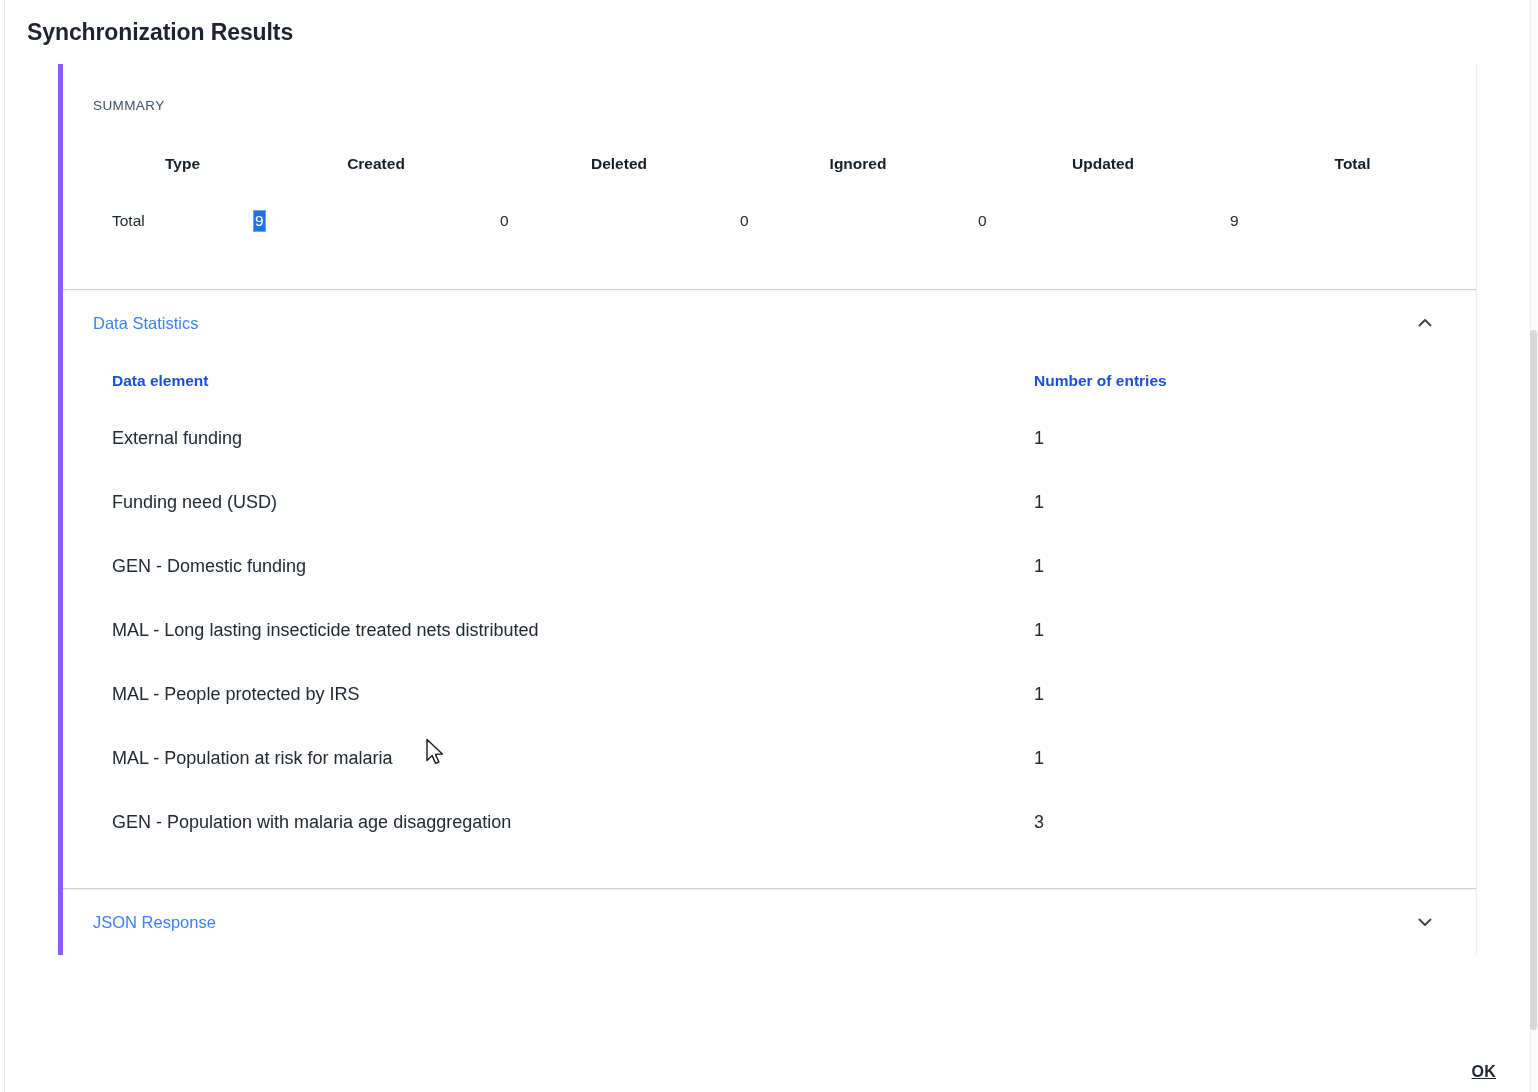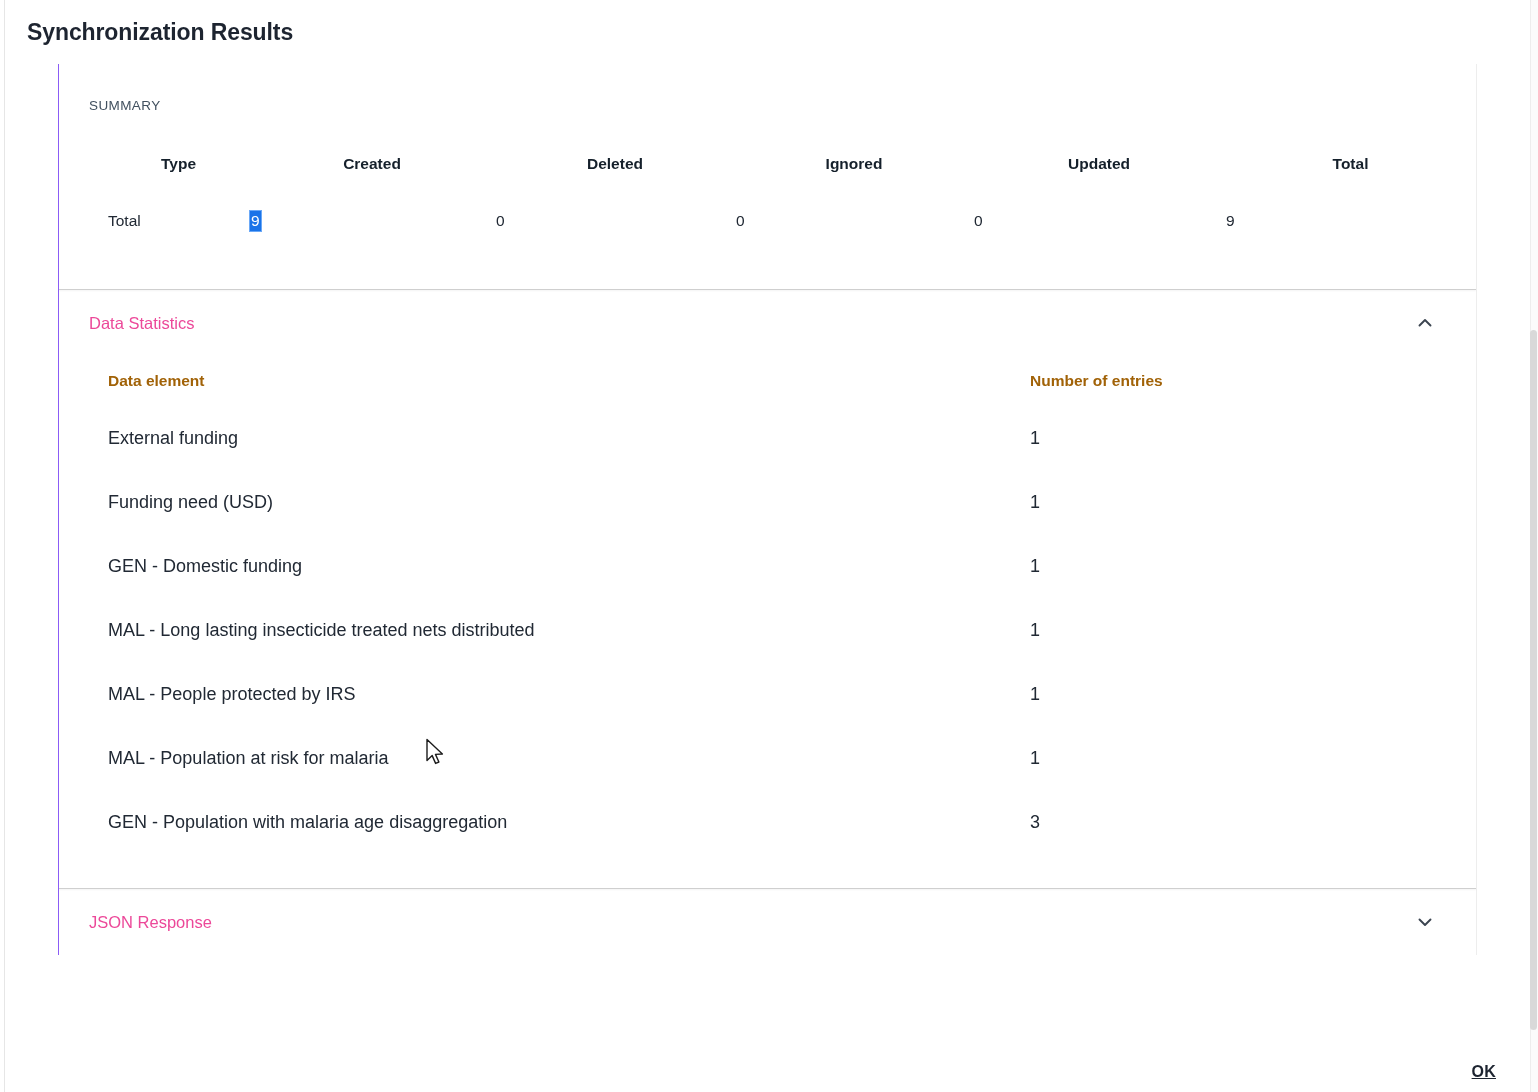--- a/index.html
+++ b/index.html
@@ -47,21 +47,21 @@
     letter-spacing: -0.1px;
     color: #1d2430;
   }
 
   
   .card {
     position: absolute;
     left: 58px; top: 64px;
     width: 1419px;
     background: #ffffff;
-    border-left: 1px solid #8b5cf6;
+    border-left: 5px solid #8b5cf6;
     border-right: 1px solid #ededed;
   }
 
   
   .summary-panel {
     padding: 34px 0 34px 0;
   }
   .summary-label {
     margin-left: 30px;
     font-size: 13.5px;
@@ -116,41 +116,41 @@
   .accordion-header {
     display: flex;
     align-items: center;
     justify-content: space-between;
     height: 66px;
     padding: 0 40px 0 30px;
     cursor: pointer;
   }
   .accordion-title {
     font-size: 16.5px;
-    color: #ec4899;
+    color: #3b82f6;
   }
   .chevron {
     width: 22px; height: 22px;
     display: flex; align-items: center; justify-content: center;
     color: #3b4450;
   }
   .chevron svg { display: block; }
 
   .accordion-body { padding: 0 0 34px 0; }
 
   table.stats {
     width: 100%;
     border-collapse: collapse;
     table-layout: fixed;
   }
   table.stats th {
     text-align: left;
     font-size: 15.5px;
     font-weight: bold;
-    color: #a16207;
+    color: #1d4ed8;
     height: 50px;
     vertical-align: middle;
   }
   table.stats td {
     text-align: left;
     font-size: 18px;
     color: #212934;
     height: 64px;
     vertical-align: middle;
   }

